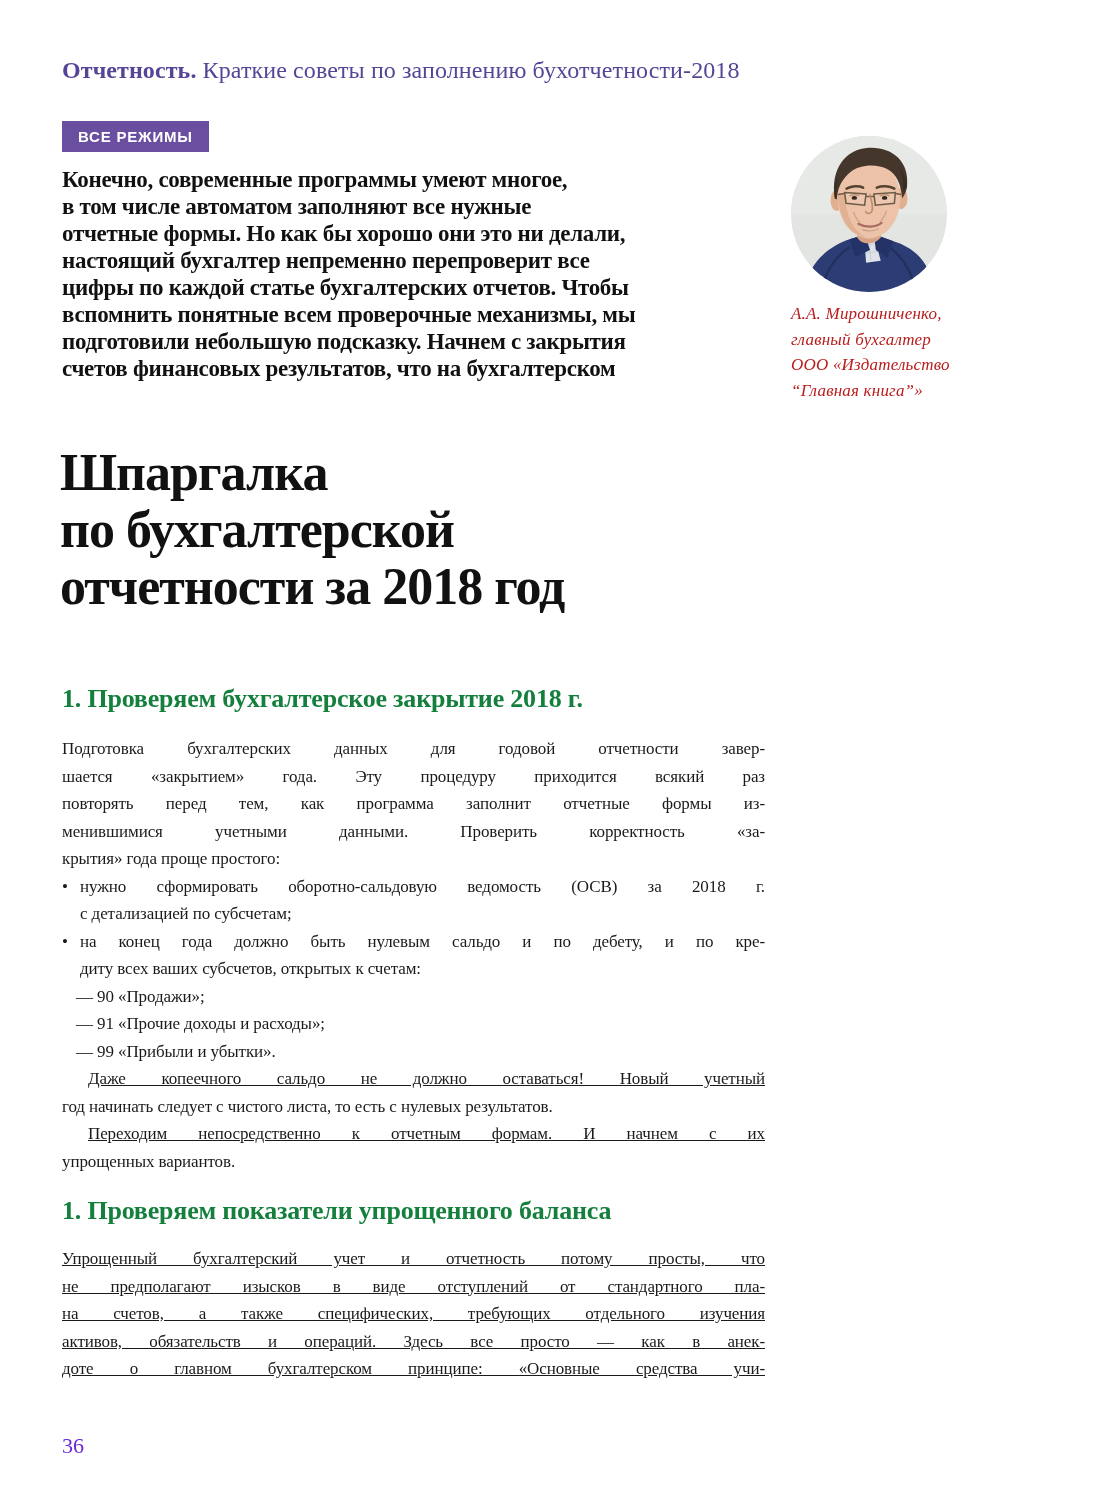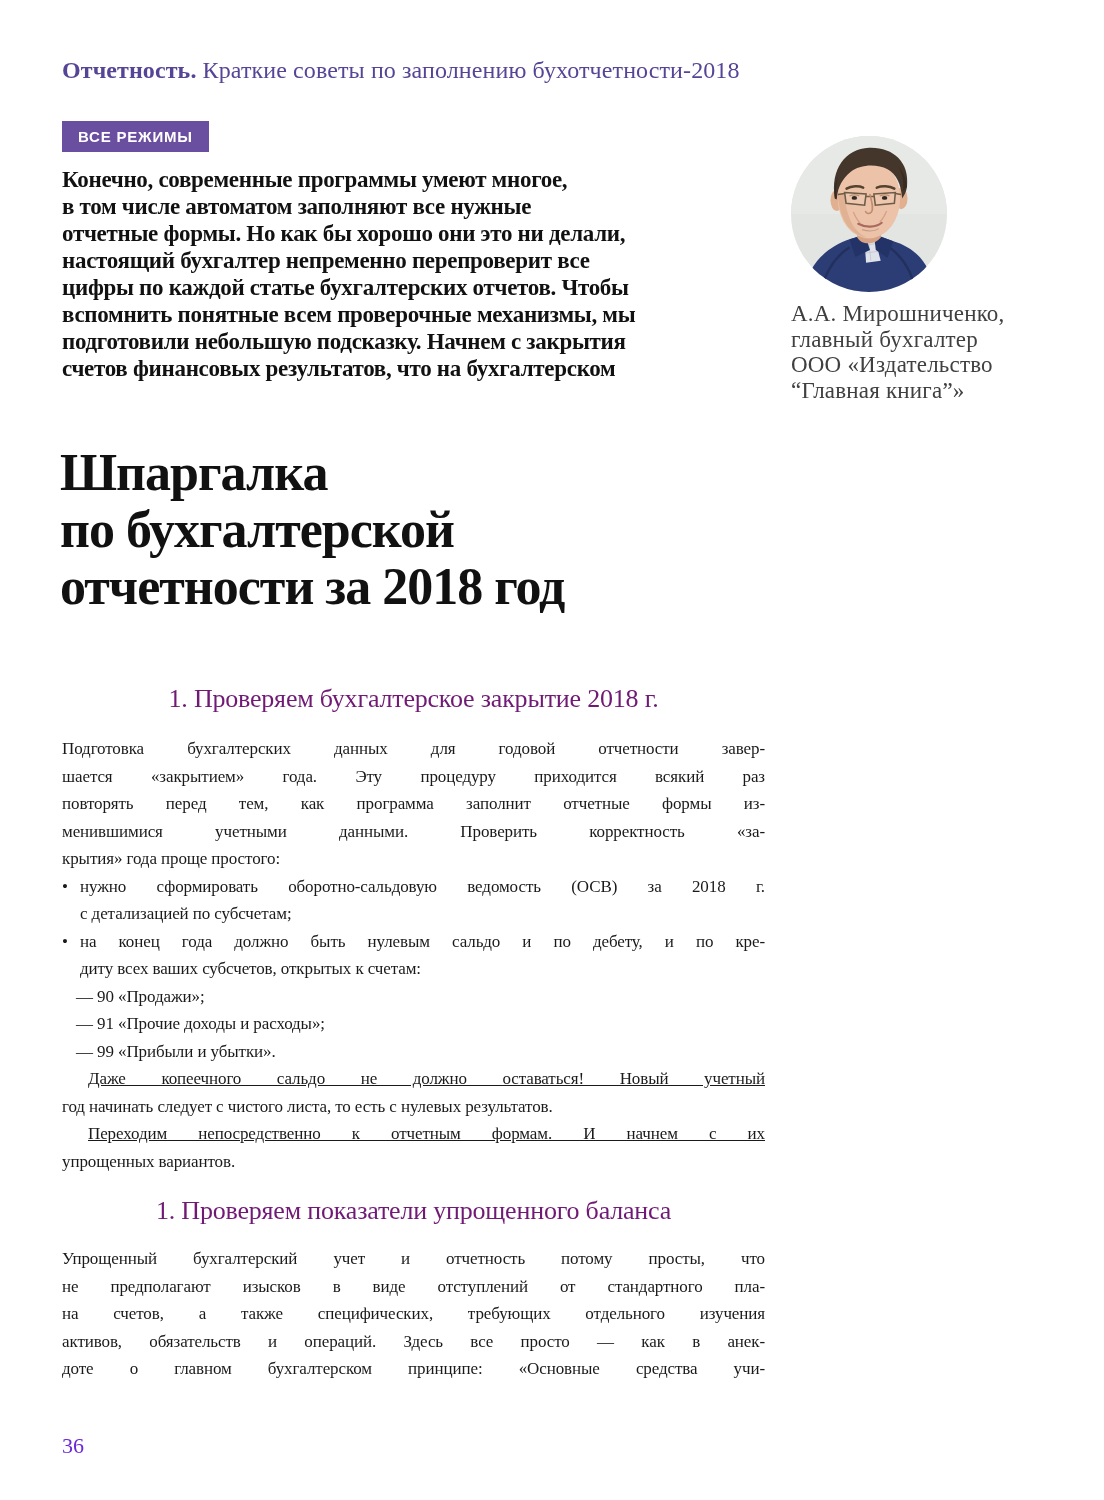--- a/index.html
+++ b/index.html
@@ -27,41 +27,41 @@
   .intro {
     position:absolute; left:62px; top:166px; width:720px;
     font-weight:700; font-size:23px; line-height:27px; letter-spacing:-0.3px;
     color:#111111;
   }
   .intro .line { white-space:nowrap; }
   
   .avatar { position:absolute; left:791px; top:136px; width:156px; height:156px; }
   .caption {
     position:absolute; left:791px; top:301px; width:230px;
-    font-size:23px; line-height:25.5px; color:#404040;
+    font-style:italic; font-size:17px; line-height:25.5px; color:#b91c1c;
     letter-spacing:0.2px;
   }
   .caption .line { white-space:nowrap; }
   
   .article-title {
     position:absolute; left:60px; top:444px; width:760px;
     font-weight:700; font-size:52px; line-height:57px; letter-spacing:-1px;
     color:#111111;
   }
   .article-title .line { white-space:nowrap; }
   
   .main-col { position:absolute; left:62px; top:683px; width:703px; }
   .sec-heading {
-    font-weight:400; font-size:26px; line-height:32px; letter-spacing:-0.2px;
-    color:#701a75; margin:0 0 20px 0;text-align:center;
+    font-weight:700; font-size:26px; line-height:32px; letter-spacing:-0.2px;
+    color:#15803d; margin:0 0 20px 0;
   }
   .body-text { font-size:17px; line-height:27.5px; letter-spacing:-0.1px; }
   .jpara .line { text-align:justify; text-align-last:justify; }
   .jpara .line:last-child { text-align-last:left; }
-  .jpara-all .line { text-align:justify; text-align-last:justify; }
+  .jpara-all .line { text-align:justify; text-align-last:justify;text-decoration:underline; }
   .indent-first .line:first-child { text-indent:26px;text-decoration:underline; }
   .bullets { list-style:none; margin:0; padding:0; }
   .bullets li { position:relative; padding-left:18px; }
   .bullets .marker { position:absolute; left:0; top:0; }
   .dashes { padding-left:14px; }
   .dashes .line { white-space:nowrap; }
   .sec2-heading { margin-top:20px; margin-bottom:18px; }
   
   .page-number {
     position:absolute; left:62px; top:1432px;

